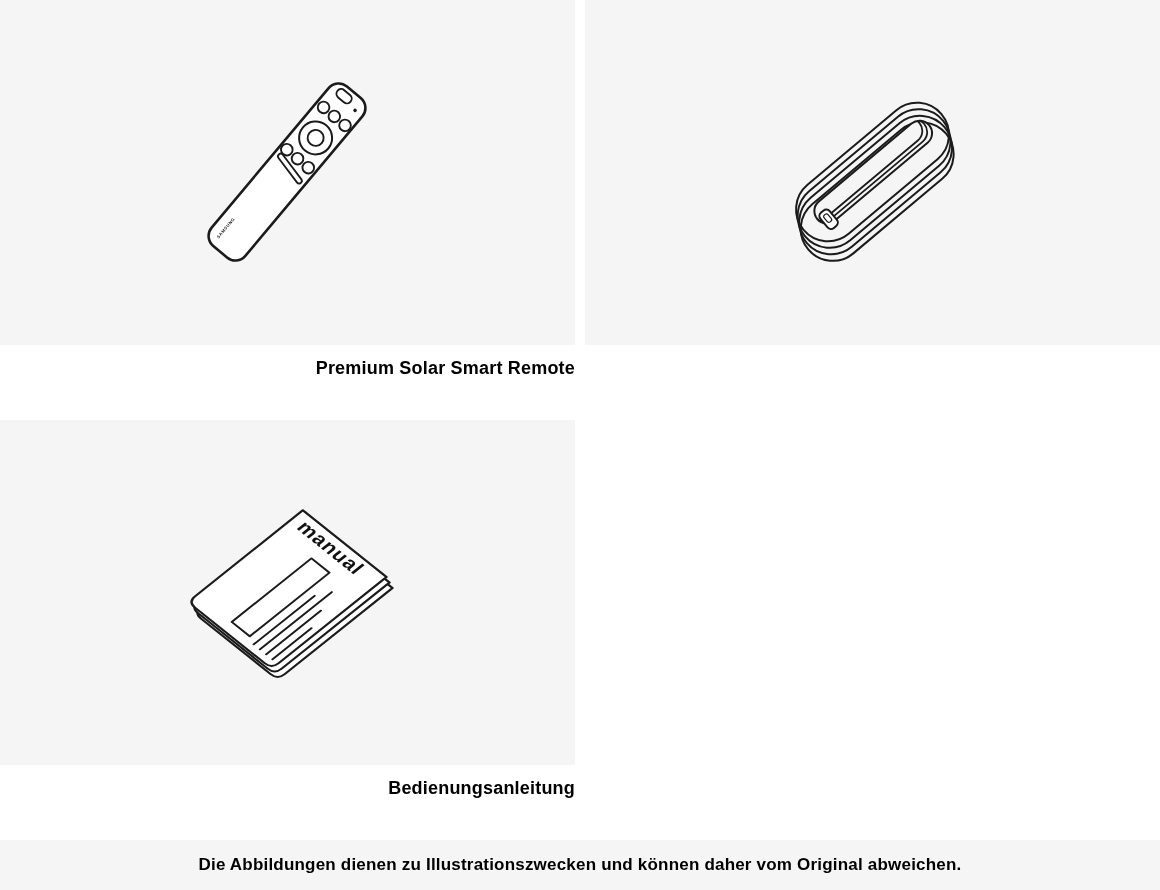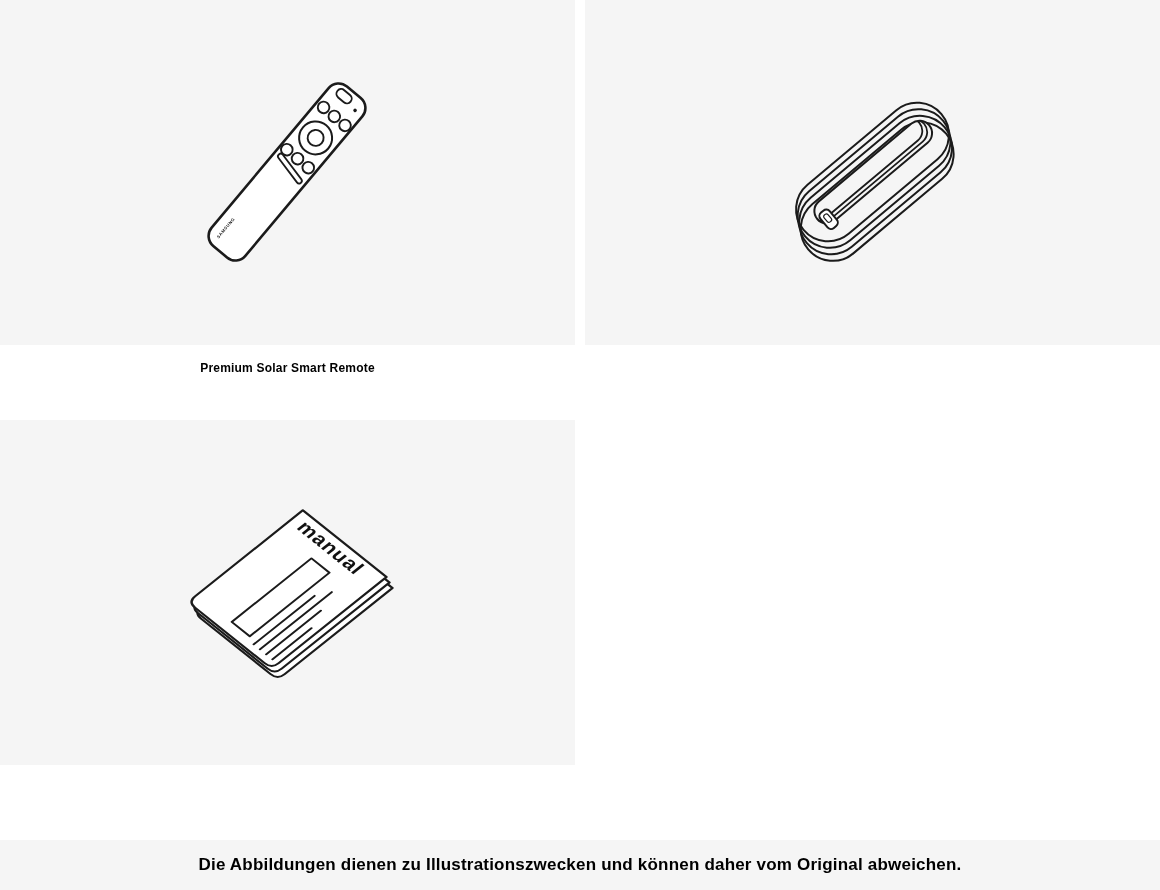--- a/index.html
+++ b/index.html
@@ -15,22 +15,22 @@
   }
   figure.card{margin:0;}
   .tile{
     width:575px;height:345px;
     background:#f5f5f5;
   }
   .tile svg{display:block;width:575px;height:345px;}
   .caption{
     height:75px;box-sizing:border-box;
     padding-top:13px;
-    text-align:center;
-    font-size:12px;line-height:20px;
+    text-align:right;
+    font-size:18px;line-height:20px;
     font-weight:600;letter-spacing:.2px;
     color:#000;
   }
   .empty-cell{width:575px;height:420px;background:#ffffff;}
   .disclaimer-bar{
     width:1160px;height:50px;
     background:#f5f5f5;
     display:flex;align-items:center;justify-content:center;
   }
   .disclaimer-bar p{
@@ -103,20 +103,21 @@
           </g>
           <g transform="matrix(0.781 -0.624 0.782 0.624 188 182)">
             <path d="M9 0 H147 V107 H9 Q0 107 0 98 V9 Q0 0 9 0 Z" stroke-width="2.2"></path>
             <rect x="12" y="44" width="102" height="23" fill="none" stroke-width="2"></rect>
             <path d="M8 76 H86 M8 84 H100 M8 92 H78 M8 100 H58" fill="none" stroke-width="2"></path>
             <text transform="translate(128 10) rotate(90)" font-size="20" font-weight="bold" letter-spacing="1" fill="#111111" stroke="none">manual</text>
           </g>
         </g>
       </svg>
     </div>
+    <figcaption class="caption">Bedienungsanleitung</figcaption>
   </figure>
 
   <div class="empty-cell"></div>
 
 </div>
 
 <footer class="disclaimer-bar">
   <p>Die Abbildungen dienen zu Illustrationszwecken und können daher vom Original abweichen.</p>
 </footer>
 

